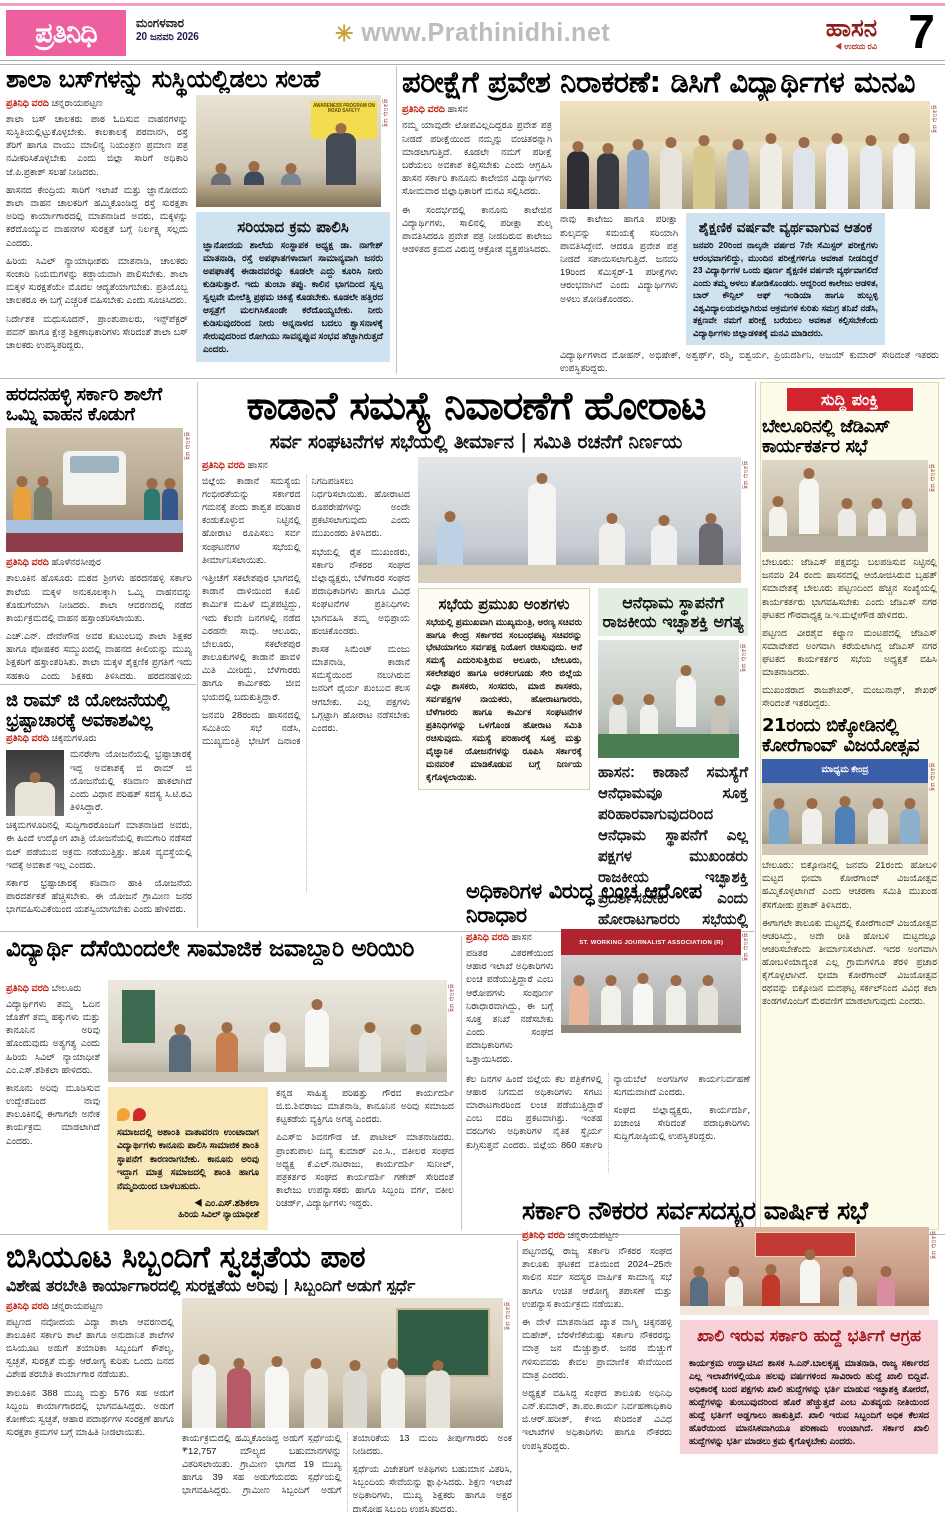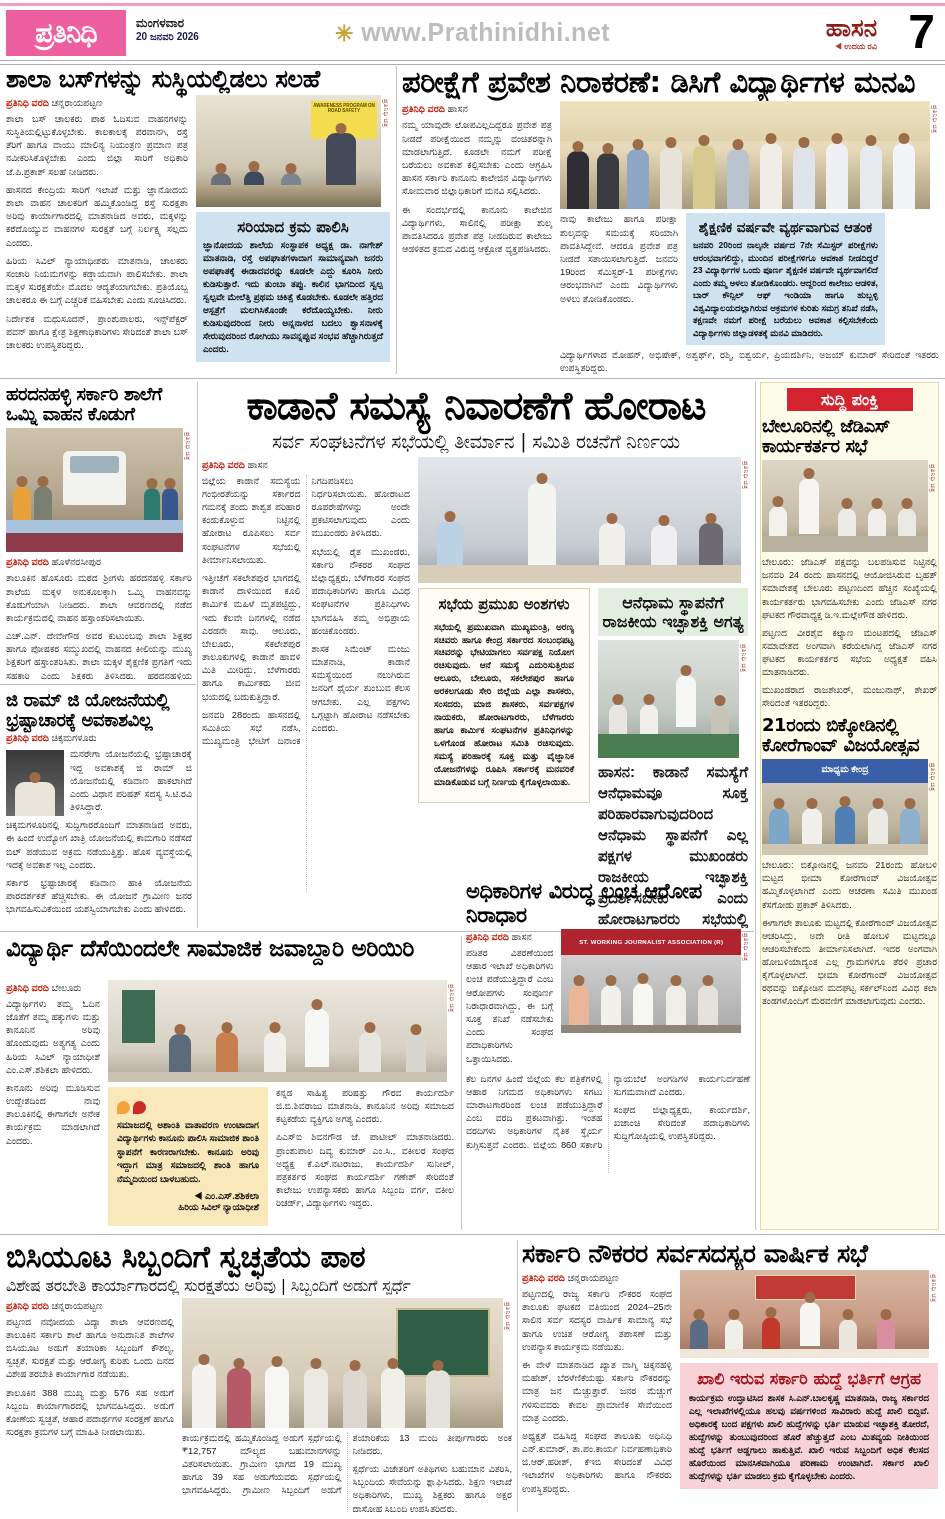--- a/index.html
+++ b/index.html
@@ -22,52 +22,52 @@
   .website .star{color:#c8a23a;font-size:22px}
   .edition{position:absolute;right:68px;top:6px;text-align:right}
   .edition .ed{font-size:24px;font-weight:900;color:#8c1d18;font-family:"DejaVu Sans",sans-serif}
   .edition .edsub{font-size:8px;font-weight:700;color:#b03a2e}
   .pageno{position:absolute;right:10px;top:-4px;font-size:48px;font-weight:900;color:#000}
   .mastrule{position:absolute;left:0;right:0;top:60px;height:3px;border-top:1px solid #adadad;border-bottom:1px solid #adadad}
   
   .art{position:absolute;overflow:hidden}
   .hl{font-weight:900;color:#000;line-height:1.12;letter-spacing:-.4px;margin:0 0 2px;
       font-family:"DejaVu Sans",sans-serif}
-  .sub{font-weight:400;color:#111;letter-spacing:-.2px;margin:2px 0 3px;font-family:"DejaVu Sans",sans-serif}
+  .sub{font-weight:700;color:#111;letter-spacing:-.2px;margin:2px 0 3px;font-family:"DejaVu Sans",sans-serif}
   .byline{font-size:9.5px;margin:2px 0 4px;color:#222}
   .byline b{color:#c21807;font-weight:800}
   .bt{font-size:9.3px;line-height:1.42;text-align:justify;margin:0 0 5px;color:#161616}
   .cols2{column-count:2;column-gap:11px;column-rule:1px dotted #bdbdbd}
   .flexrow{display:flex;gap:8px}
   .ph{position:relative;overflow:hidden;background:linear-gradient(#ddd,#aaa)}
   .ph i{position:absolute;border-radius:9px 9px 0 0}
   .ph i::before{content:"";position:absolute;left:50%;top:-10px;transform:translateX(-50%);
        width:11px;height:11px;border-radius:50%;background:#9c6b47}
   .strip{position:absolute;left:0;right:0}
   .credit{position:absolute;right:0;top:4px;writing-mode:vertical-rl;font-size:6.5px;color:#8a1f1f;
           letter-spacing:.4px;white-space:nowrap}
   .figpad{padding-right:9px;position:relative}
   .caption{font-size:15px;line-height:1.4;text-align:justify;font-weight:700;color:#181818;margin-top:3px}
   
   .box-blue{background:#cfe2f0;padding:6px 7px;margin:5px 0}
   .box-blue h4{margin:0 0 3px;font-size:15px;text-align:center;font-weight:900;font-family:"DejaVu Sans",sans-serif}
   .box-blue p{font-size:9px;line-height:1.45;text-align:justify;margin:0;font-weight:600}
   .box-cream{background:#fffdf3;border:1px solid #d8d2b4;padding:6px 7px;margin:0 0 4px}
   .box-cream h4{margin:0 0 3px;font-size:15px;text-align:center;font-weight:900;font-family:"DejaVu Sans",sans-serif}
-  .box-cream p{font-size:8.9px;line-height:1.45;text-align:justify;margin:8px;font-weight:600}
+  .box-cream p{font-size:8.9px;line-height:1.45;text-align:justify;margin:0;font-weight:600}
   .green-head{background:#e2efe0;text-align:center;font-weight:900;font-size:16px;line-height:1.2;
        padding:5px 3px;margin:0 0 4px;font-family:"DejaVu Sans",sans-serif}
-  .quote{background:#f9e8ba;padding:13px 9px;margin:0 0 5px;position:relative}
+  .quote{background:#f9e8ba;padding:20px 9px;margin:0 0 5px;position:relative}
   .quote .qmarks{height:16px;margin-bottom:3px}
   .qdrop{display:inline-block;width:13px;height:13px;border-radius:50% 50% 50% 0;margin-right:3px}
   .quote p{font-size:9px;line-height:1.5;margin:0;font-weight:700;text-align:justify}
   .quote .qname{display:block;text-align:right;font-weight:900;font-size:9.5px;margin-top:4px}
   .quote .qrole{display:block;text-align:right;font-weight:800;font-size:9px}
   .pink-box{background:#f7d3d9;padding:6px 9px;margin:5px 0}
-  .pink-box h4{margin:0 0 4px;font-size:16px;color:#a01218;text-align:center;font-weight:900;
+  .pink-box h4{margin:0 0 12px;font-size:16px;color:#a01218;text-align:center;font-weight:900;
        font-family:"DejaVu Sans",sans-serif}
   .pink-box p{font-size:9px;line-height:1.45;text-align:justify;margin:0;font-weight:700}
   
   .sb{background:#fdfbe9;border:1px solid #e2daa9;padding:5px 1px;box-sizing:border-box}
   .sb-head{background:#d2232e;color:#fff;text-align:center;font-weight:900;font-size:16px;
        width:72%;margin:0 auto 5px;padding:2px 0;font-family:"DejaVu Sans",sans-serif}
   .sb .hl{font-size:18px;text-align:left}
   .sb .bt{font-size:9.2px}
 </style>
 </head>
@@ -383,21 +383,21 @@
           <span class="credit">ಪ್ರತಿನಿಧಿ ಚಿತ್ರ</span>
         </div>
         <div class="cols2" style="height:90px;margin-top:4px">
           <p class="bt">ಕಾರ್ಯಕ್ರಮದಲ್ಲಿ ಹಮ್ಮಿಕೊಂಡಿದ್ದ ಅಡುಗೆ ಸ್ಪರ್ಧೆಯಲ್ಲಿ ₹12,757 ಮೌಲ್ಯದ ಬಹುಮಾನಗಳನ್ನು ವಿತರಿಸಲಾಯಿತು. ಗ್ರಾಮೀಣ ಭಾಗದ 19 ಮುಖ್ಯ ಹಾಗೂ 39 ಸಹ ಅಡುಗೆಯವರು ಸ್ಪರ್ಧೆಯಲ್ಲಿ ಭಾಗವಹಿಸಿದ್ದರು. ಗ್ರಾಮೀಣ ಸಿಬ್ಬಂದಿಗೆ ಅಡುಗೆ ತಯಾರಿಕೆಯ 13 ಮಂದಿ ತೀರ್ಪುಗಾರರು ಅಂಕ ನೀಡಿದರು.</p>
           <p class="bt">ಸ್ಪರ್ಧೆಯ ವಿಜೇತರಿಗೆ ಅತಿಥಿಗಳು ಬಹುಮಾನ ವಿತರಿಸಿ, ಸಿಬ್ಬಂದಿಯ ಸೇವೆಯನ್ನು ಶ್ಲಾಘಿಸಿದರು. ಶಿಕ್ಷಣ ಇಲಾಖೆ ಅಧಿಕಾರಿಗಳು, ಮುಖ್ಯ ಶಿಕ್ಷಕರು ಹಾಗೂ ಅಕ್ಷರ ದಾಸೋಹ ಸಿಬ್ಬಂದಿ ಉಪಸ್ಥಿತರಿದ್ದರು.</p>
         </div>
       </div>
     </div>
   </div>
 
-  <div class="art" style="left:522px;top:1240px;width:417px;height:272px">
+  <div class="art" style="left:522px;top:1197px;width:417px;height:272px">
     <h2 class="hl" style="font-size:25px">ಸರ್ಕಾರಿ ನೌಕರರ ಸರ್ವಸದಸ್ಯರ ವಾರ್ಷಿಕ ಸಭೆ</h2>
     <div class="flexrow" style="margin-top:2px">
       <div style="width:150px">
         <p class="byline"><b>ಪ್ರತಿನಿಧಿ ವರದಿ</b> <span>ಚನ್ನರಾಯಪಟ್ಟಣ</span></p>
         <p class="bt">ಪಟ್ಟಣದಲ್ಲಿ ರಾಜ್ಯ ಸರ್ಕಾರಿ ನೌಕರರ ಸಂಘದ ತಾಲೂಕು ಘಟಕದ ವತಿಯಿಂದ 2024–25ನೇ ಸಾಲಿನ ಸರ್ವ ಸದಸ್ಯರ ವಾರ್ಷಿಕ ಸಾಮಾನ್ಯ ಸಭೆ ಹಾಗೂ ಉಚಿತ ಆರೋಗ್ಯ ತಪಾಸಣೆ ಮತ್ತು ಉಪನ್ಯಾಸ ಕಾರ್ಯಕ್ರಮ ನಡೆಯಿತು.</p>
         <p class="bt">ಈ ವೇಳೆ ಮಾತನಾಡಿದ ಖ್ಯಾತ ವಾಗ್ಮಿ ಚಿಕ್ಕನಹಳ್ಳಿ ಮಹೇಶ್, ಬೆರಳೆಣಿಕೆಯಷ್ಟು ಸರ್ಕಾರಿ ನೌಕರರನ್ನು ಮಾತ್ರ ಜನ ಮೆಚ್ಚುತ್ತಾರೆ. ಜನರ ಮೆಚ್ಚುಗೆ ಗಳಿಸುವವರು ಕೇವಲ ಪ್ರಾಮಾಣಿಕ ಸೇವೆಯಿಂದ ಮಾತ್ರ ಎಂದರು.</p>
         <p class="bt">ಅಧ್ಯಕ್ಷತೆ ವಹಿಸಿದ್ದ ಸಂಘದ ತಾಲೂಕು ಅಧಿನಿಧಿ ಎನ್.ಕುಮಾರ್, ತಾ.ಪಂ.ಕಾರ್ಯ ನಿರ್ವಹಣಾಧಿಕಾರಿ ಜಿ.ಆರ್.ಹರೀಶ್, ಕೆಇಬಿ ಸೇರಿದಂತೆ ವಿವಿಧ ಇಲಾಖೆಗಳ ಅಧಿಕಾರಿಗಳು ಹಾಗೂ ನೌಕರರು ಉಪಸ್ಥಿತರಿದ್ದರು.</p>
       </div>
       <div style="width:258px">
         <div class="figpad">

